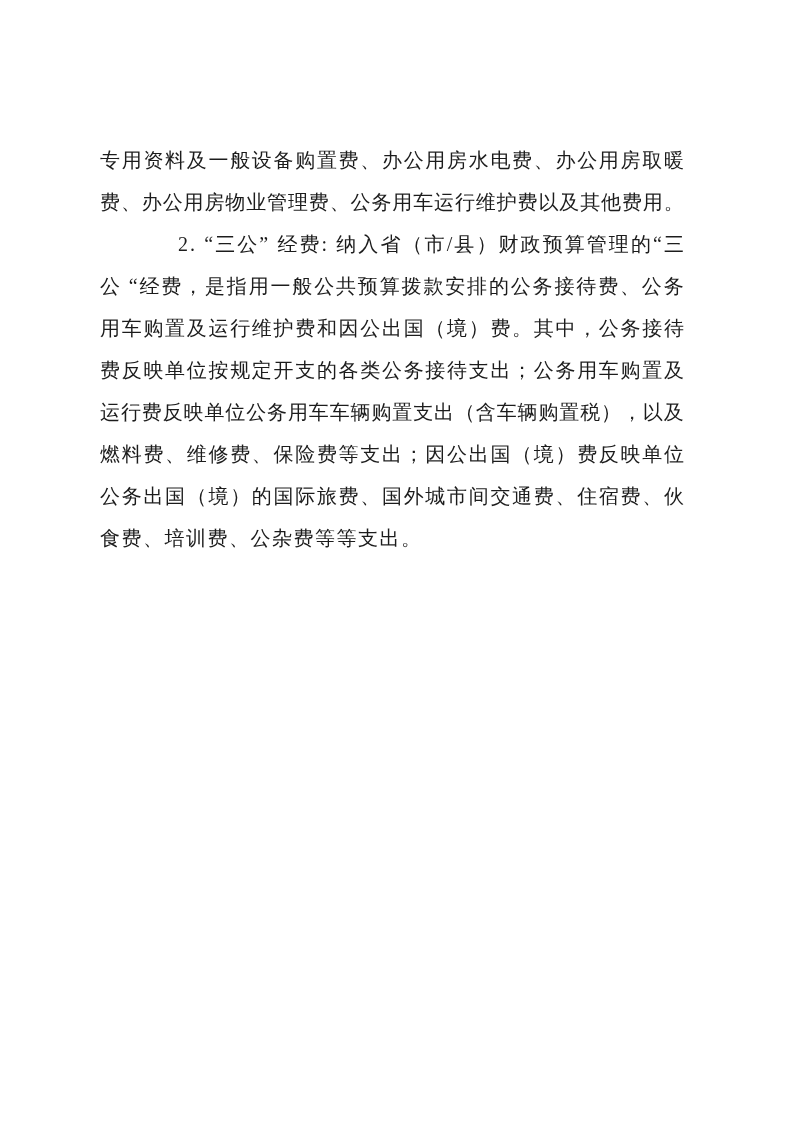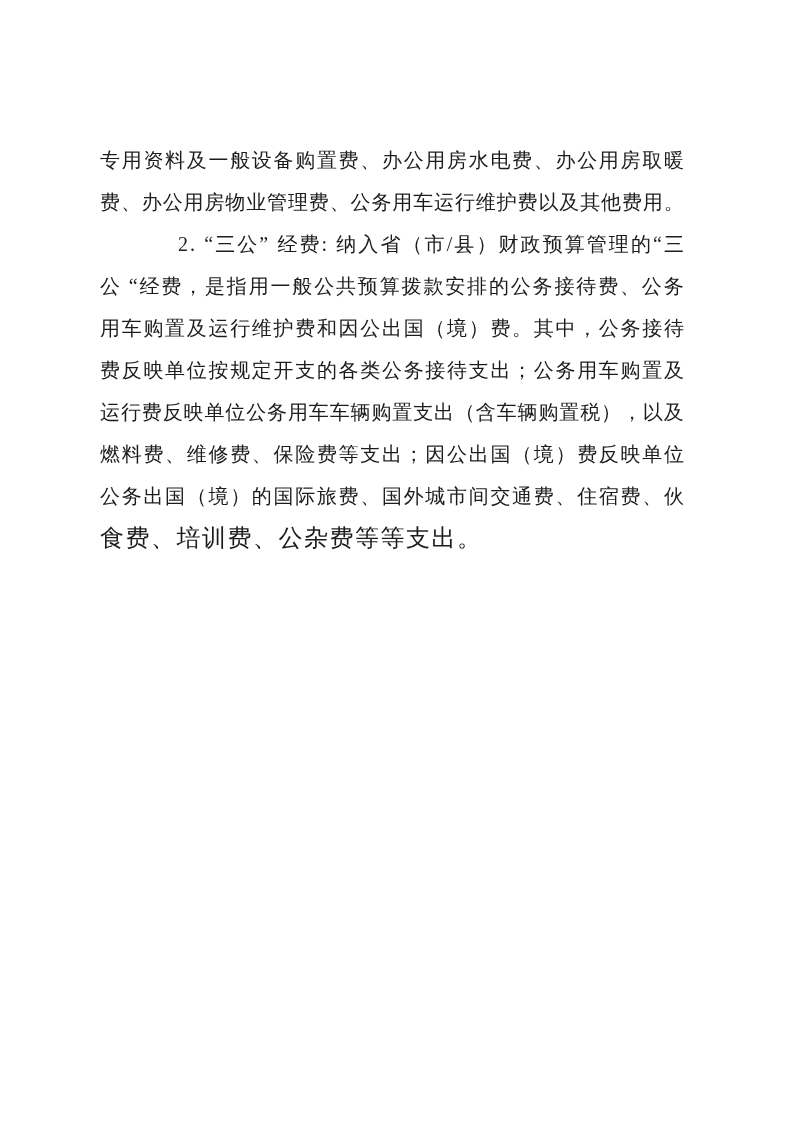--- a/index.html
+++ b/index.html
@@ -39,21 +39,21 @@
     flex-shrink: 0;
   }
   
   .line.indent {
     padding-left: 78px;
   }
   
   .line.last {
     display: block;
     line-height: 42px;
-    font-size: 24px;
+    font-size: 20px;
     letter-spacing: 1.5px;
     text-align: left;
   }
 </style>
 </head>
 <body>
 
 <div class="page">
   <div class="text-block">
 

